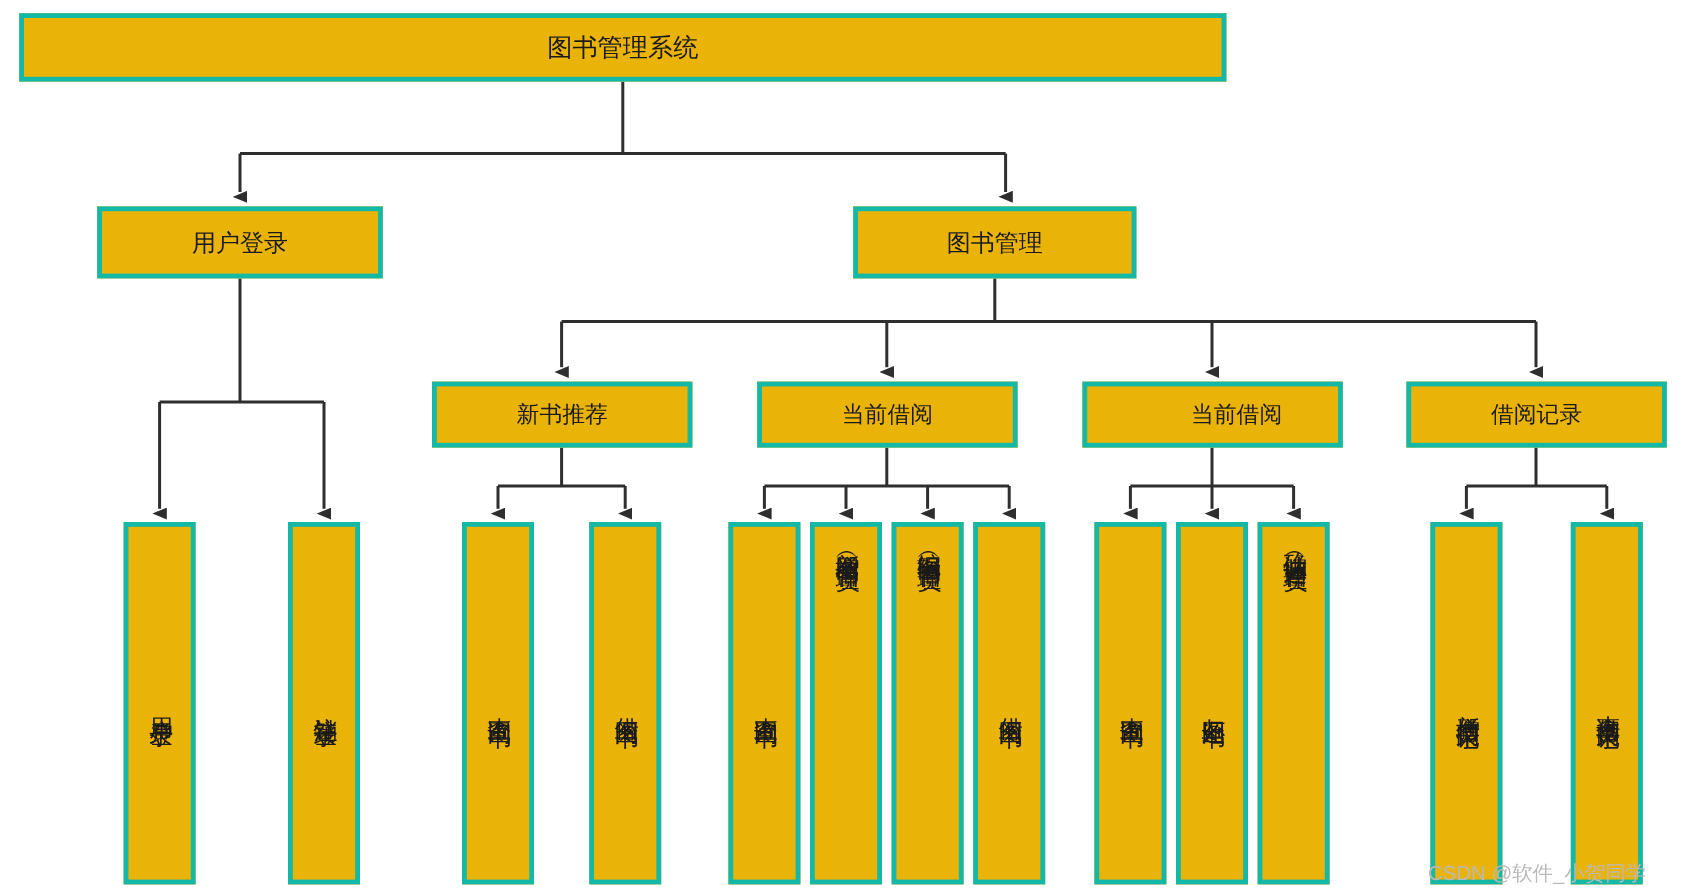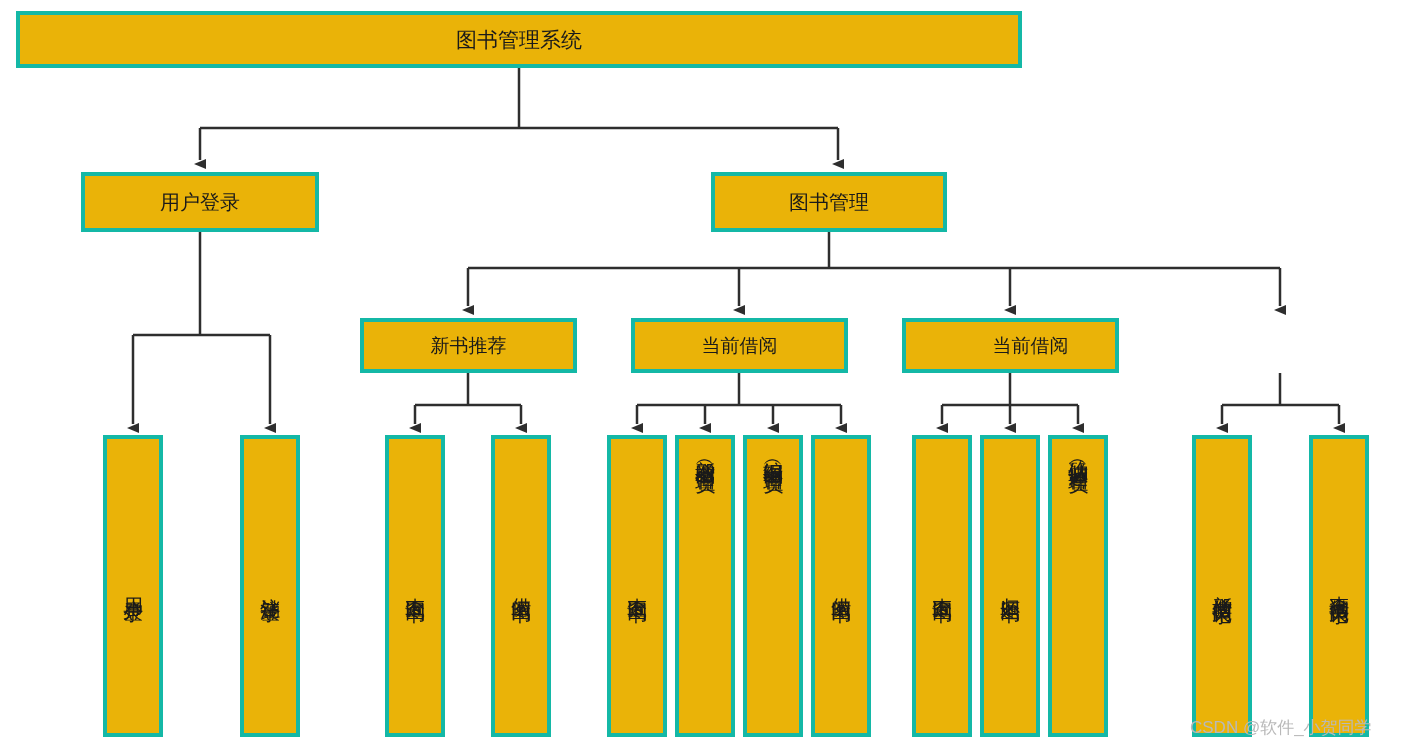--- a/index.html
+++ b/index.html
@@ -140,20 +140,23 @@
 
   <div class="node level3" style="left:360px; top:318px; width:217px; height:55px;">
     <span>新书推荐</span>
   </div>
   <div class="node level3" style="left:631px; top:318px; width:217px; height:55px;">
     <span>当前借阅</span>
   </div>
   <div class="node level3" style="left:902px; top:318px; width:217px; height:55px;padding-left:40px;">
     <span>当前借阅</span>
   </div>
+  <div class="node level3" style="left:1172px; top:318px; width:217px; height:55px;">
+    <span>借阅记录</span>
+  </div>
 
   <div class="node leaf" style="left:103px; top:435px; width:60px; height:302px;">
     <span class="vtext">用户登录</span>
   </div>
   <div class="node leaf" style="left:240px; top:435px; width:60px; height:302px;">
     <span class="vtext">注销登录</span>
   </div>
 
   <div class="node leaf" style="left:385px; top:435px; width:60px; height:302px;">
     <span class="vtext">查询图书</span>

